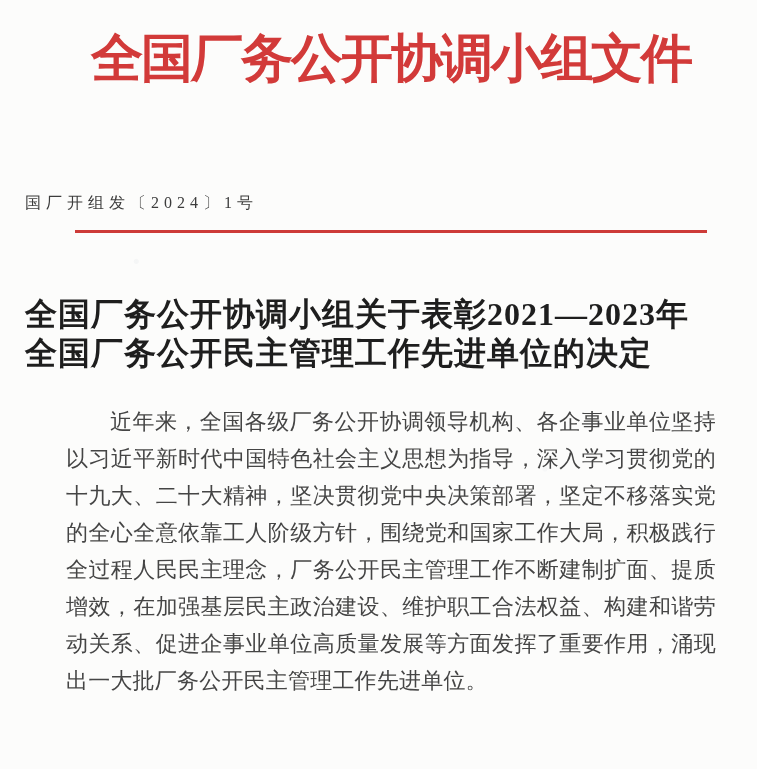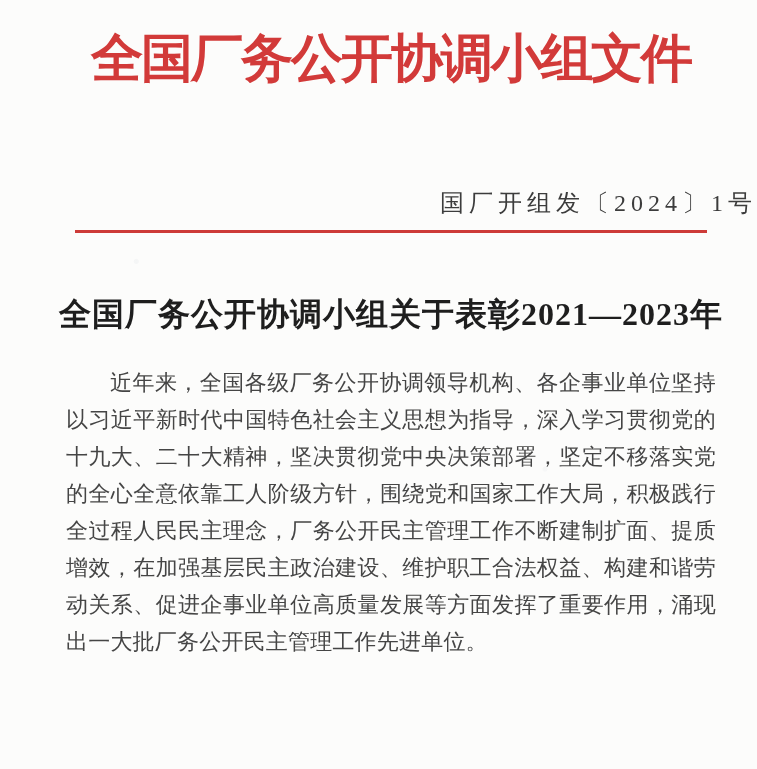--- a/index.html
+++ b/index.html
@@ -29,36 +29,36 @@
     text-align: center;
     font-size: 52px;
     line-height: 66px;
     font-weight: 900;
     letter-spacing: -2px;
     color: #d23a39;
     white-space: nowrap;
   }
   .doc-number {
     margin-top: 96px;
-    text-align: right;
-    font-size: 24px;
+    text-align: left;
+    font-size: 16px;
     line-height: 30px;
     letter-spacing: 5px;
     color: #3c3c3c;
     white-space: nowrap;
   }
   .red-divider {
     width: 632px;
     height: 3px;
     margin: 12px auto 0 auto;
     background: #cd3b38;
   }
   .doc-title {
     margin: 62px 0 0 0;
-    text-align: center;
+    text-align: left;
     font-size: 32px;
     line-height: 39px;
     font-weight: 900;
     letter-spacing: 1px;
     color: #1e1e1e;
   }
   .doc-title .t-line {
     display: block;
     white-space: nowrap;
   }
@@ -80,17 +80,18 @@
 <div class="page">
 
   <h1 class="red-head">全国厂务公开协调小组文件</h1>
 
   <div class="doc-number">国厂开组发〔2024〕1号</div>
 
   <div class="red-divider"></div>
 
   <h2 class="doc-title">
     <span class="t-line">全国厂务公开协调小组关于表彰2021—2023年</span>
+    <span class="t-line">全国厂务公开民主管理工作先进单位的决定</span>
   </h2>
 
   <p class="body-text">近年来，全国各级厂务公开协调领导机构、各企事业单位坚持以习近平新时代中国特色社会主义思想为指导，深入学习贯彻党的十九大、二十大精神，坚决贯彻党中央决策部署，坚定不移落实党的全心全意依靠工人阶级方针，围绕党和国家工作大局，积极践行全过程人民民主理念，厂务公开民主管理工作不断建制扩面、提质增效，在加强基层民主政治建设、维护职工合法权益、构建和谐劳动关系、促进企事业单位高质量发展等方面发挥了重要作用，涌现出一大批厂务公开民主管理工作先进单位。</p>
 
 </div>
 
 </body></html>

